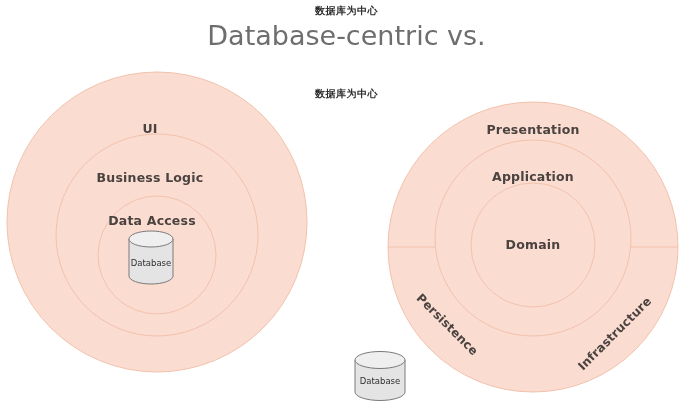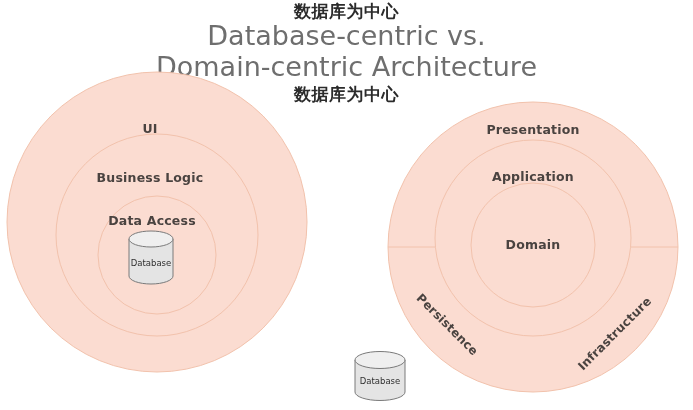--- a/index.html
+++ b/index.html
@@ -26,21 +26,21 @@
   .title-block {
     position: absolute;
     left: 0;
     top: 0;
     width: 693px;
     text-align: center;
     pointer-events: none;
   }
   .cn-caption {
     font-family: "DejaVu Sans", "Liberation Sans", sans-serif;
-    font-size: 17px;
+    font-size: 10px;
     font-weight: 700;
     color: #2b2b2b;
     letter-spacing: 0.5px;
     line-height: 18px;
   }
   .cn-top { position: absolute; left: 0; top: 2px; width: 693px; text-align: center; }
   .cn-bottom { position: absolute; left: 0; top: 85px; width: 693px; text-align: center; }
 
   .main-title {
     position: absolute;
@@ -95,21 +95,20 @@
 </head>
 <body>
 
 <div id="diagram-root">
 
   <div class="title-block">
     <div class="cn-caption cn-top">数据库为中心</div>
 
     <div class="main-title">
       <span class="ln">Database-centric vs.</span>
-      <span class="ln">Domain-centric Architecture</span>
     </div>
 
     <div class="cn-caption cn-bottom">数据库为中心</div>
   </div>
 
   <svg id="canvas" viewBox="0 0 693 410">
 
     <g>
       <circle class="ring-fill" cx="157" cy="222" r="150"></circle>
       <circle class="ring-fill" cx="157" cy="235" r="101"></circle>

